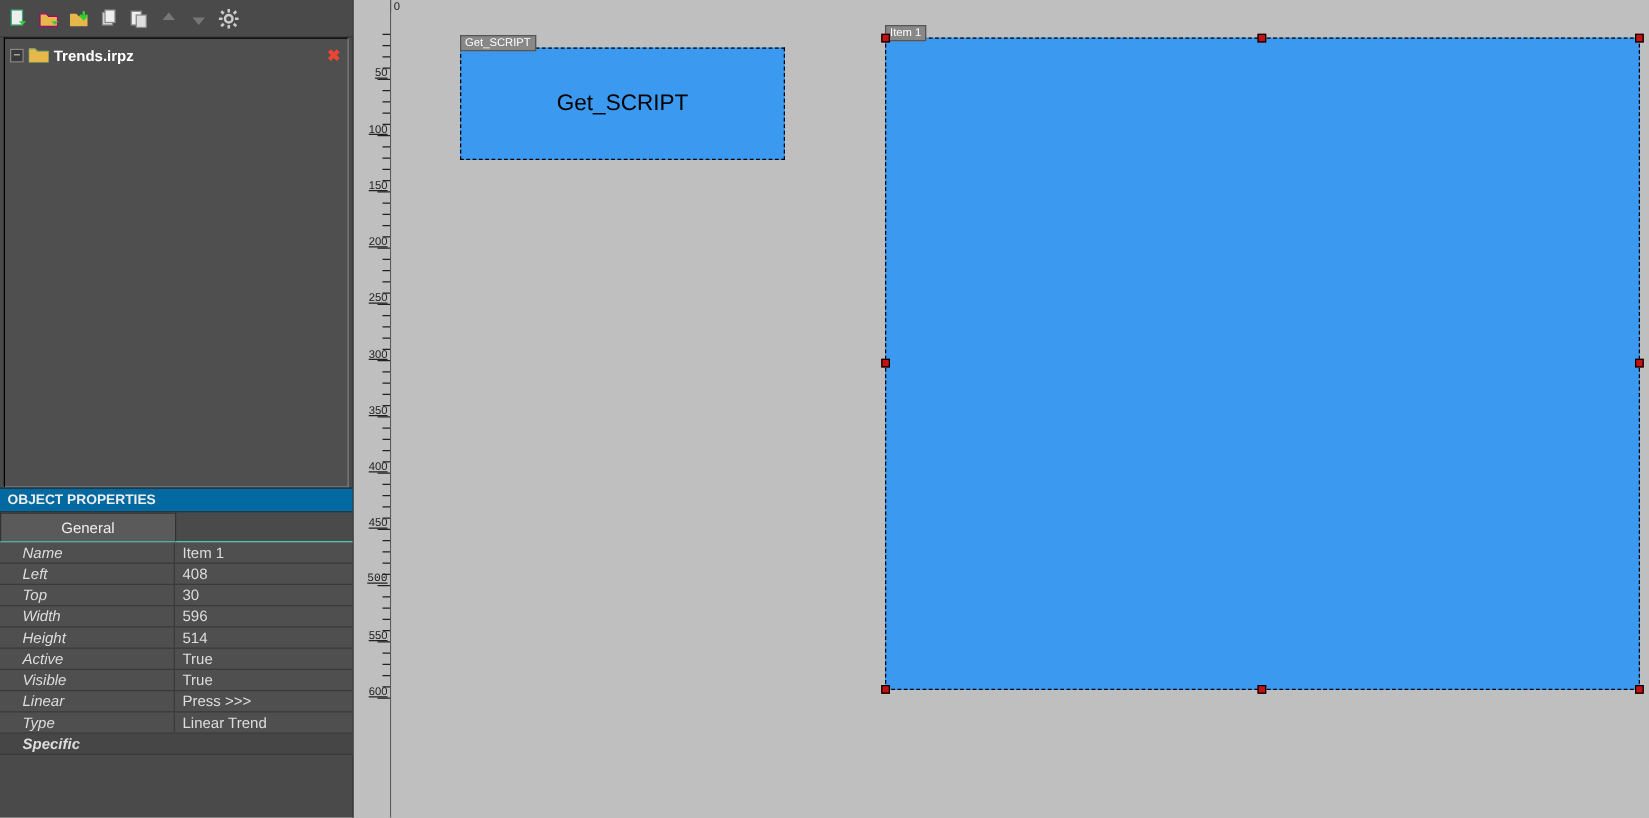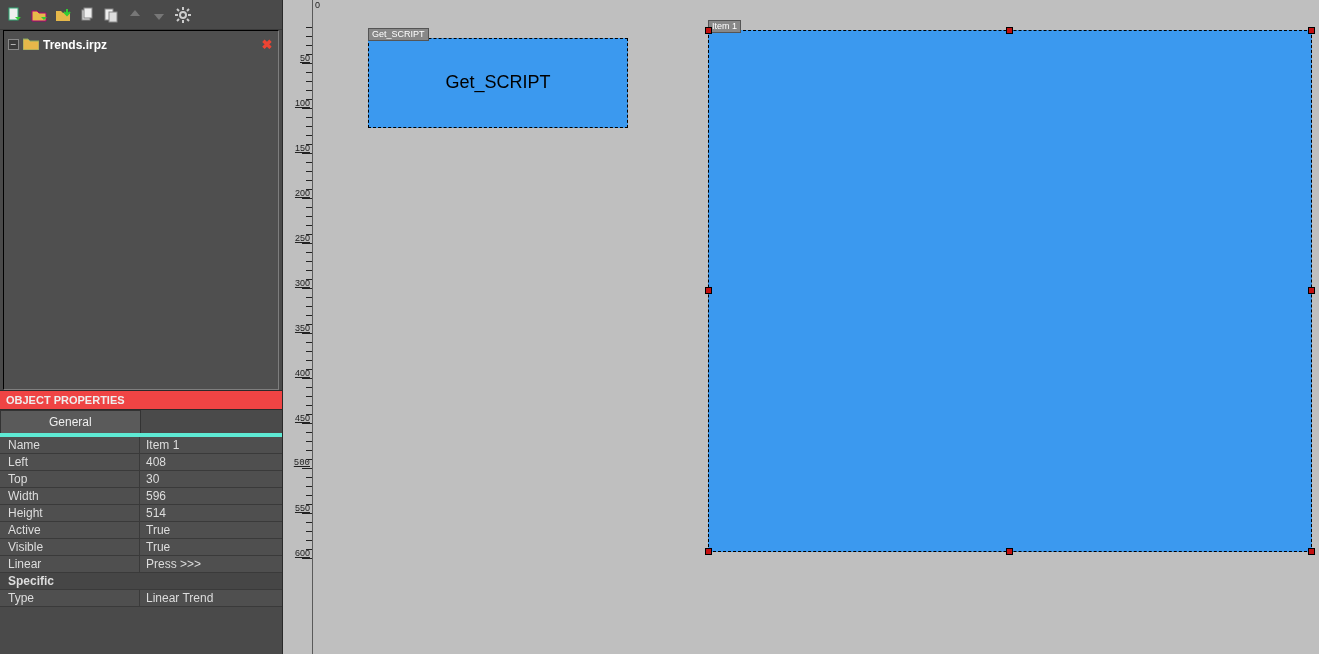--- a/index.html
+++ b/index.html
@@ -84,33 +84,33 @@
 .tree-row .folder-icon svg, .tree-row .page-icon svg { width: 16px; height: 14px; }
 .tree-row .label { flex: 1; font-weight: bold; color: #fff; }
 .tree-row .close-x {
   color: #e43; font-weight: bold; font-size: 13px;
   width: 14px; text-align: center;
 }
 .tree-row.child { padding-left: 36px; font-weight: normal; }
 .tree-row.child .label { font-weight: normal; color: #eee; }
 
 .props-header {
-  background: #ef4444;
+  background: #0369a1;
   color: #eee;
   font-weight: bold;
   font-size: 11px;
   padding: 3px 6px;
   border-top: 1px solid #2a2a2a;
   border-bottom: 1px solid #2a2a2a;
   height: 20px;
 }
 .tab-row {
   display: flex;
   background: #4a4a4a;
-  border-bottom: 4px solid #5eead4;
+  border-bottom: 1px solid #5eead4;
   text-align: center;
 }
 .tab {
   padding: 4px 48px;
   background: #5a5a5a;
   color: #eee;
   border: 1px solid #333;
   border-bottom: none;
   cursor: pointer;
   font-size: 12px;
@@ -119,23 +119,24 @@
   background: #4f4f4f;
 }
 .prop-row {
   display: flex;
   border-bottom: 1px solid #3a3a3a;
   height: 17px;
   font-size: 12px;
 }
 .prop-row .k {
   width: 140px;
-  padding: 1px 8px;
+  padding: 1px 18px;
   color: #ddd;
   border-right: 1px solid #3a3a3a;
+  font-style: italic;
 }
 .prop-row .v {
   flex: 1;
   padding: 1px 6px;
   color: #ddd;
 }
 .prop-row.section {
   background: #464646;
   font-weight: bold;
 }
@@ -312,27 +313,27 @@
         <div class="v">True</div>
       </div>
       <div class="prop-row">
         <div class="k">Visible</div>
         <div class="v">True</div>
       </div>
       <div class="prop-row">
         <div class="k">Linear</div>
         <div class="v">Press &gt;&gt;&gt;</div>
       </div>
+      <div class="prop-row">
+        <div class="k">Type</div>
+        <div class="v">Linear Trend</div>
+      </div>
       <div class="prop-row section">
         <div class="k">Specific</div>
         <div class="v"></div>
-      </div>
-      <div class="prop-row">
-        <div class="k">Type</div>
-        <div class="v">Linear Trend</div>
       </div>
     </div>
 
 </div>
 
 <div class="ruler-v" id="ruler-v">
     <div class="tick" style="top: 27px;"></div>
     <div class="tick" style="top: 36px;"></div>
     <div class="tick" style="top: 45px;"></div>
     <div class="tick" style="top: 54px;"></div>

